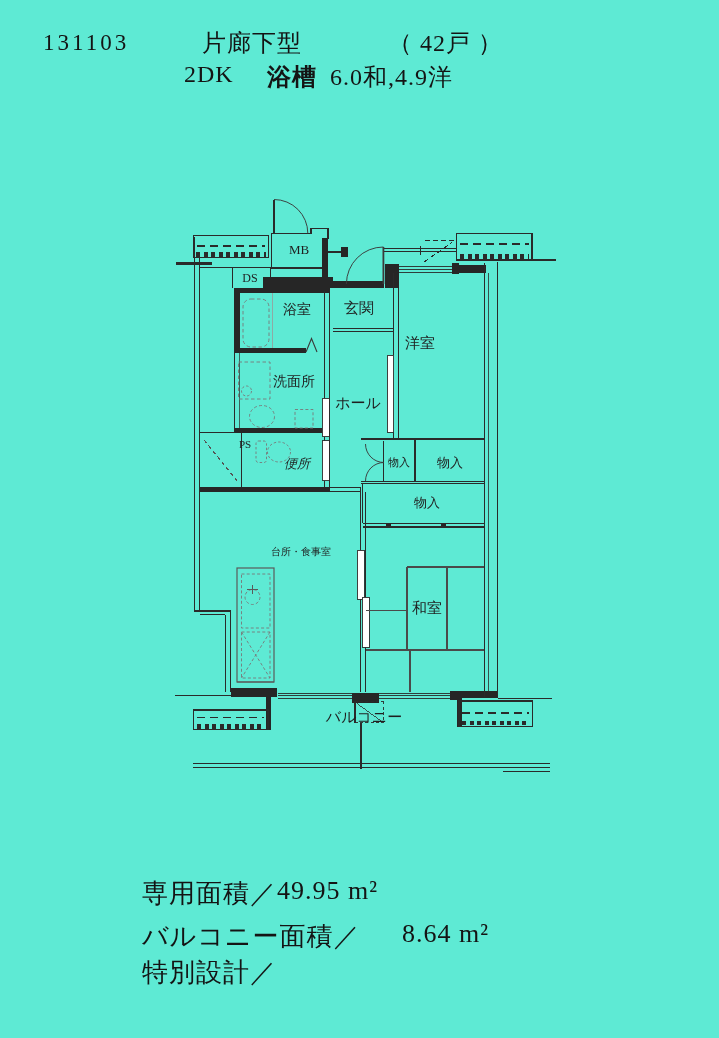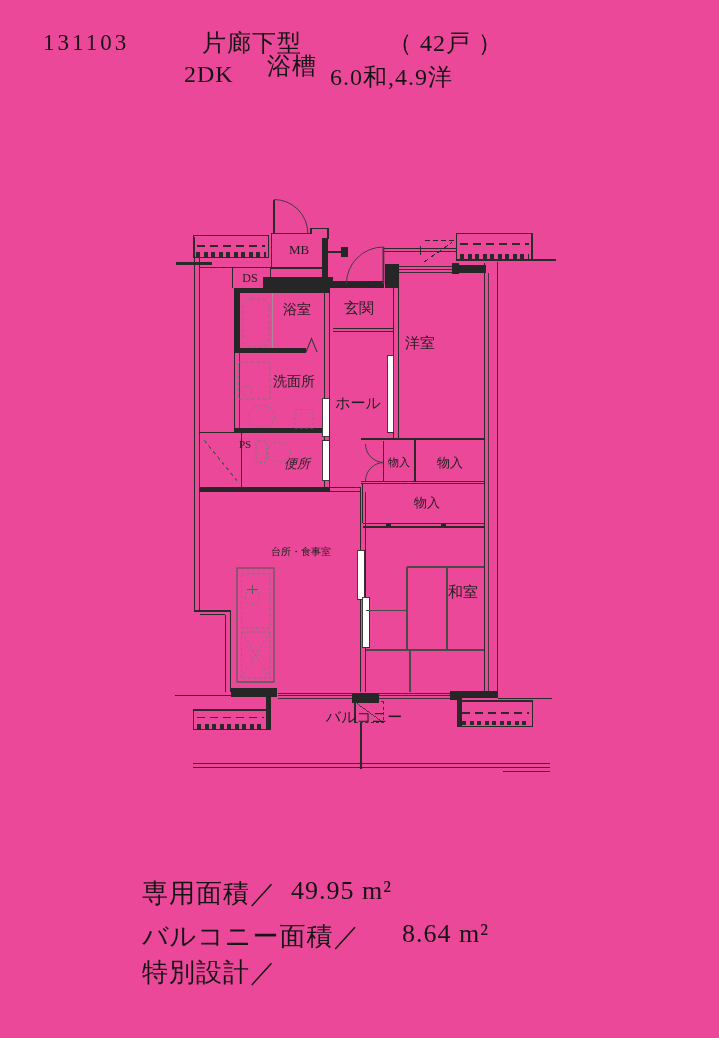--- a/index.html
+++ b/index.html
@@ -1,17 +1,17 @@
 <!DOCTYPE html>
 <html><head>
 <meta charset="utf-8">
 <style>
   html,body { margin:0; padding:0; background:#fff; }
   .page {
-    position:relative; width:719px; height:1038px; background:#ec4899;
+    position:relative; width:719px; height:1038px; background:#5eead4;
     font-family:"Liberation Serif","DejaVu Serif",serif; color:#1a1a1a; overflow:hidden;
   }
   .abs { position:absolute; white-space:nowrap; }
   .hdr { font-size:24px; letter-spacing:1px; color:#141414; }
   .plan-label {
     position:absolute; transform:translate(-50%,-50%); white-space:nowrap;
     color:#1f1f1f; font-family:"Liberation Serif","DejaVu Serif",serif;
   }
   .ftr { font-size:26px; letter-spacing:1px; color:#141414; }
   svg { position:absolute; left:0; top:0; }
@@ -19,21 +19,21 @@
 </head>
 <body>
 
 <div class="page">
 
   <div>
     <span class="abs hdr" style="left:43px; top:30px; font-size:23px; letter-spacing:3px;">131103</span>
     <span class="abs hdr" style="left:184px; top:27px;margin-left:18px;">片廊下型</span>
     <span class="abs hdr" style="left:388px; top:27px;">（ 42戸 ）</span>
     <span class="abs hdr" style="left:184px; top:61px;">2DK</span>
-    <span class="abs hdr" style="left:267px; top:50px;">浴槽</span>
+    <span class="abs hdr" style="left:267px; top:61px;font-weight:bold;">浴槽</span>
     <span class="abs hdr" style="left:330px; top:61px;">6.0和,4.9洋</span>
   </div>
 
   <svg width="719" height="1038" viewBox="0 0 719 1038">
 
     <g fill="#262626" stroke="none" shape-rendering="crispEdges">
       <rect x="322" y="238" width="6" height="50"></rect>
       <rect x="263" y="277" width="70" height="11"></rect>
       <rect x="234" y="288" width="96" height="5"></rect>
       <rect x="234" y="288" width="6" height="65"></rect>
@@ -204,28 +204,28 @@
     <span class="plan-label" style="left:359px; top:308px; font-size:15px;">玄関</span>
     <span class="plan-label" style="left:420px; top:343px; font-size:15px;">洋室</span>
     <span class="plan-label" style="left:294px; top:382px; font-size:14px;">洗面所</span>
     <span class="plan-label" style="left:358px; top:403px; font-size:15px;">ホール</span>
     <span class="plan-label" style="left:245px; top:444px; font-size:11px;">PS</span>
     <span class="plan-label" style="left:297px; top:464px; font-size:13px;font-style:italic;">便所</span>
     <span class="plan-label" style="left:399px; top:462px; font-size:11px;">物入</span>
     <span class="plan-label" style="left:450px; top:463px; font-size:13px;">物入</span>
     <span class="plan-label" style="left:427px; top:503px; font-size:13px;">物入</span>
     <span class="plan-label" style="left:301px; top:552px; font-size:10px;">台所・食事室</span>
-    <span class="plan-label" style="left:427px; top:592px; font-size:15px;margin-left:36px;">和室</span>
+    <span class="plan-label" style="left:427px; top:608px; font-size:15px;">和室</span>
     <span class="plan-label" style="left:364px; top:717px; font-size:15px;">バルコニー</span>
   </div>
 
   <div>
     <div>
       <span class="abs ftr" style="left:142px; top:876px;">専用面積／</span>
-      <span class="abs ftr" style="left:291px; top:876px;">49.95 m²</span>
+      <span class="abs ftr" style="left:277px; top:876px;">49.95 m²</span>
     </div>
     <div>
       <span class="abs ftr" style="left:142px; top:919px;">バルコニー面積／</span>
       <span class="abs ftr" style="left:358px; top:919px;margin-left:44px;">8.64 m²</span>
     </div>
     <div>
       <span class="abs ftr" style="left:142px; top:955px;">特別設計／</span>
       <span class="abs ftr" style="left:320px; top:955px;"></span>
     </div>
   </div>

